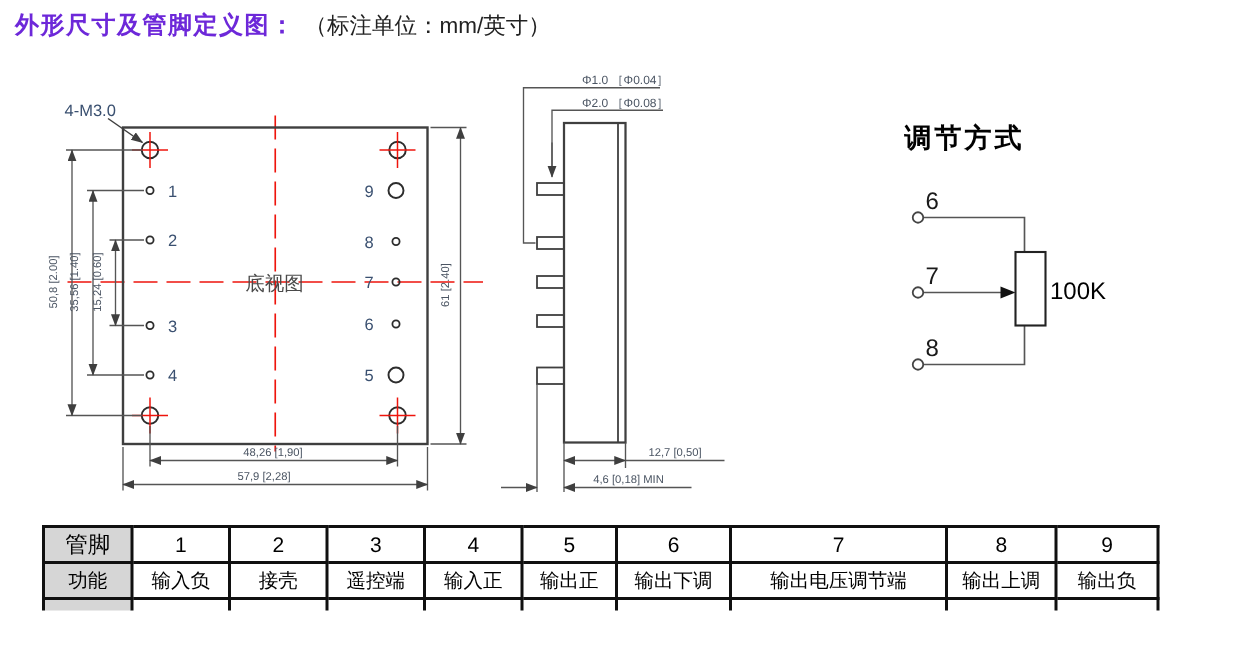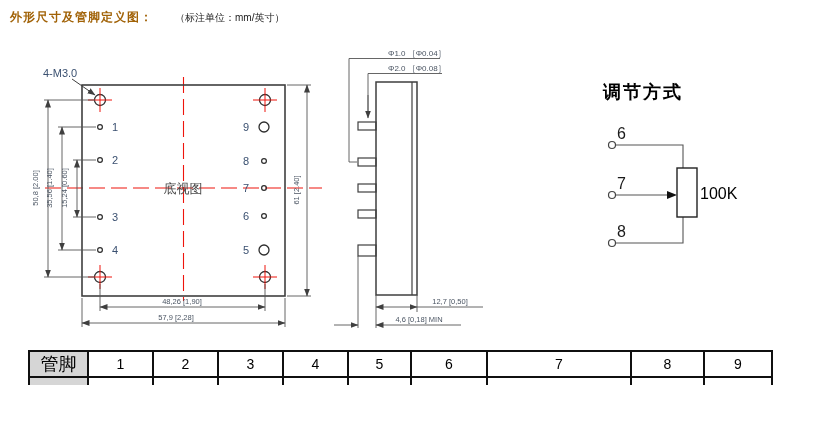--- a/index.html
+++ b/index.html
@@ -1,27 +1,27 @@
 <!DOCTYPE html>
 <html><head>
 <meta charset="utf-8">
 <style>
   html,body{margin:0;padding:0;background:#fff;}
   #stage{position:relative;width:839px;height:432px;background:#ffffff;overflow:hidden;
          font-family:"Liberation Sans",sans-serif;}
   #titlebar{position:absolute;left:10px;top:7px;white-space:nowrap;}
-  #titlebar .t{font-size:12px;font-weight:bold;color:#a16207;letter-spacing:1px;}
-  #titlebar .u{font-size:10px;font-weight:normal;color:#222;margin-left:22px;}
+  #titlebar .t{font-size:16px;font-weight:bold;color:#6d28d9;letter-spacing:1px;}
+  #titlebar .u{font-size:15px;font-weight:normal;color:#222;margin-left:6px;}
   #drawing{position:absolute;left:0;top:35px;}
   
   #pintable{position:absolute;left:28px;top:350px;border-collapse:collapse;table-layout:fixed;
             width:743px;}
   #pintable td{border:2px solid #101010;text-align:center;vertical-align:middle;
                padding:0;height:22px;font-size:14px;color:#000;background:#fff;overflow:hidden;}
-  #pintable td.hd{background:#d6d6d6;font-size:18px;}
+  #pintable td.hd{background:#d6d6d6;font-size:15px;}
   #pintable tr.func td{font-size:13px;}
   #pintable tr.partial td{height:7px;border-top:2px solid #101010;border-bottom:none;}
   svg text{font-family:"Liberation Sans",sans-serif;}
 </style>
 </head>
 <body>
 <div id="stage">
 
 <div id="titlebar">
   <span class="t">外形尺寸及管脚定义图：</span><span class="u">（标注单位：mm/英寸）</span>
@@ -204,20 +204,32 @@
     <td>1</td>
     <td>2</td>
     <td>3</td>
     <td>4</td>
     <td>5</td>
     <td>6</td>
     <td>7</td>
     <td>8</td>
     <td>9</td>
   </tr>
+  <tr class="func">
+    <td class="hd">功能</td>
+    <td>输入负</td>
+    <td>接壳</td>
+    <td>遥控端</td>
+    <td>输入正</td>
+    <td>输出正</td>
+    <td>输出下调</td>
+    <td>输出电压调节端</td>
+    <td>输出上调</td>
+    <td>输出负</td>
+  </tr>
   <tr class="partial">
     <td class="hd"></td>
     <td></td>
     <td></td>
     <td></td>
     <td></td>
     <td></td>
     <td></td>
     <td></td>
     <td></td>

